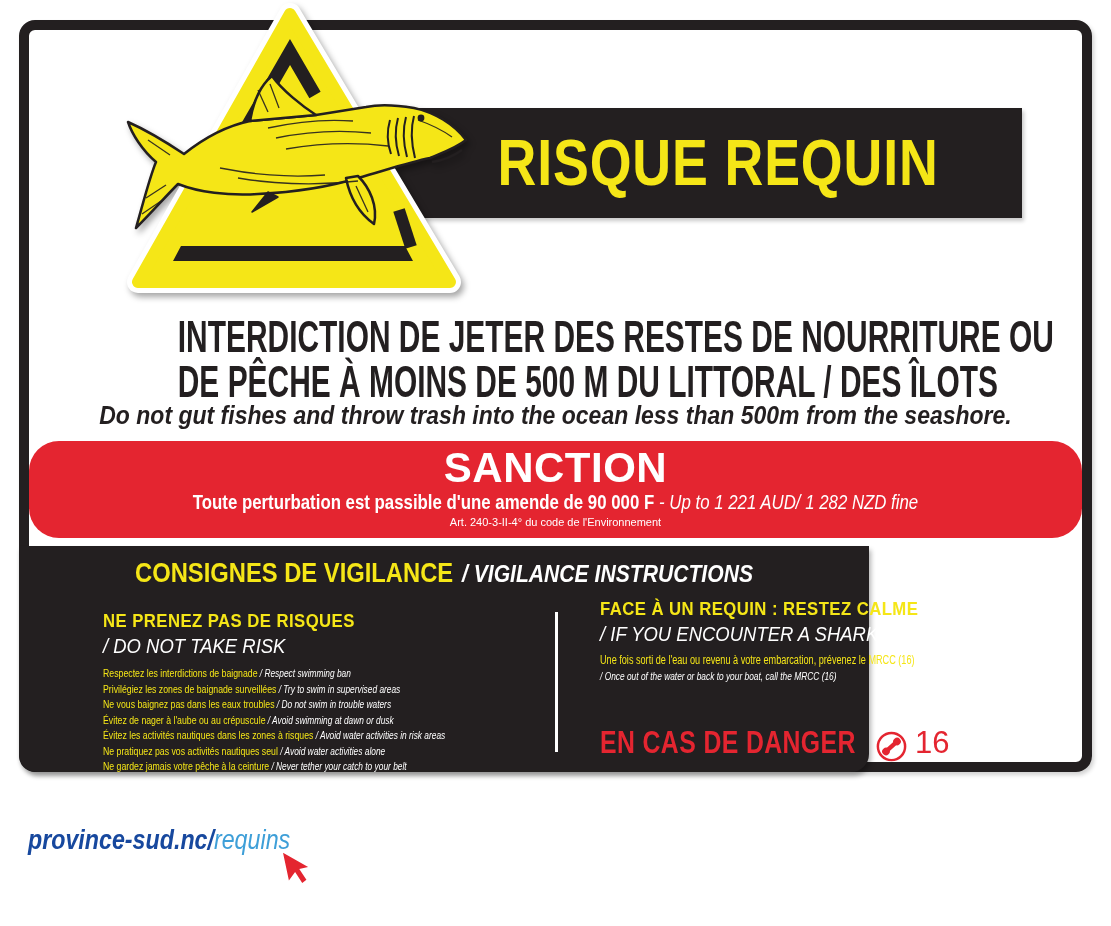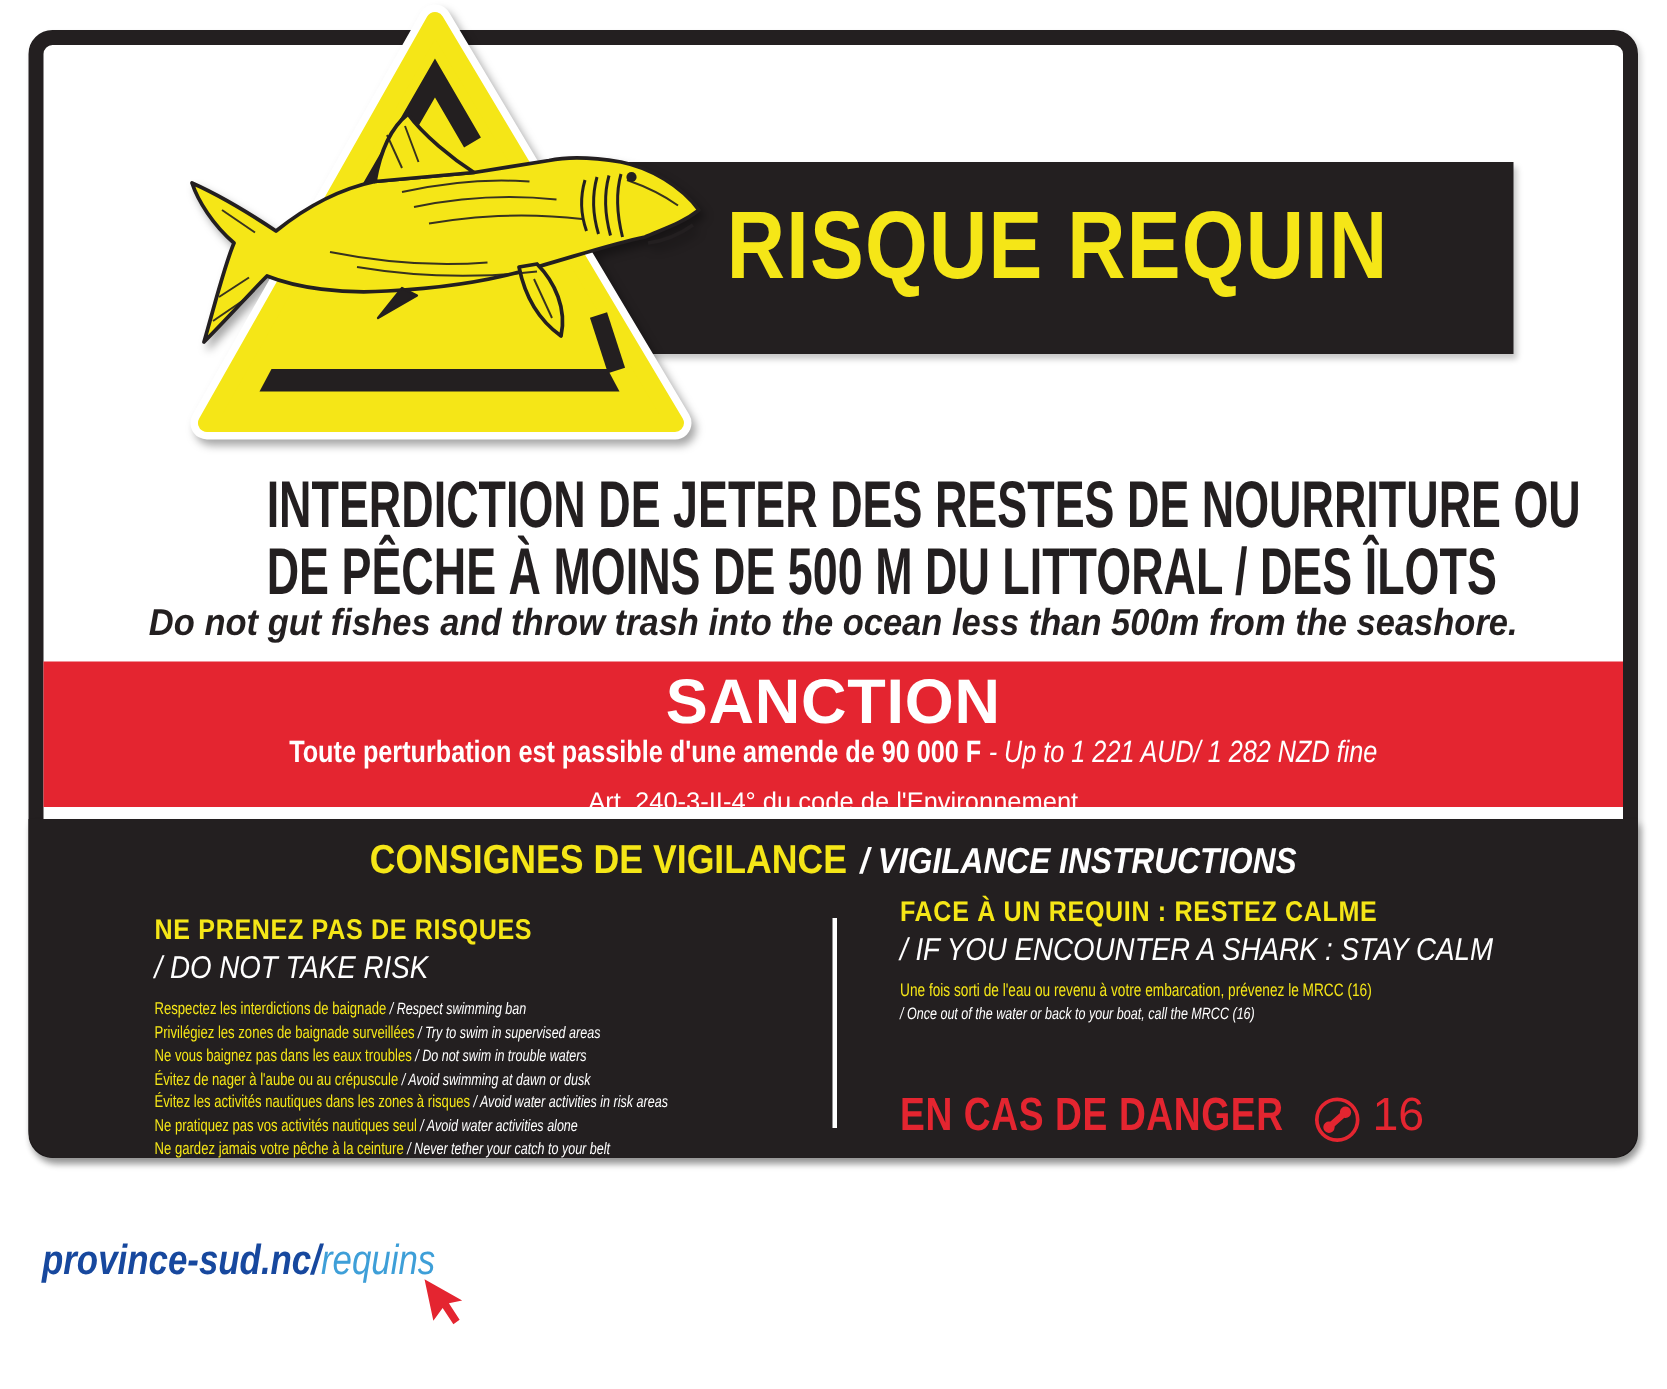--- a/index.html
+++ b/index.html
@@ -1,48 +1,48 @@
 <!DOCTYPE html>
 <html><head>
 <meta charset="utf-8">
 <style>
   html,body{margin:0;padding:0;background:#ffffff;}
   .sign{position:relative;width:1111px;height:926px;background:#ffffff;overflow:hidden;
         font-family:"Liberation Sans",sans-serif;}
   .frame{position:absolute;left:19px;top:20px;width:1073px;height:752px;box-sizing:border-box;
          border:10px solid #231F20;border-radius:16px;box-shadow:2px 3px 4px rgba(0,0,0,.18);}
   
-  .band{position:absolute;left:376px;top:108px;width:633px;height:128px;background:#231F20;
+  .band{position:absolute;left:389px;top:108px;width:633px;height:110px;background:#231F20;
         box-shadow:2px 3px 4px rgba(0,0,0,.22);z-index:2;}
   .band .t{width:100%;height:110px;line-height:110px;text-align:center;padding-left:30px;box-sizing:border-box;
            color:#F5E617;font-size:64px;font-weight:700;white-space:nowrap;
            transform:scaleX(.84);transform-origin:50% 50%;letter-spacing:1px;}
   .triangle-svg{position:absolute;left:118px;top:0px;z-index:3;
                 filter:drop-shadow(3px 4px 3px rgba(0,0,0,.35));}
   .caution{position:absolute;left:475px;top:238px;z-index:2;}
   .caution span{display:inline-block;font-size:52px;font-weight:700;font-style:italic;color:#231F20;
                 white-space:nowrap;transform:scaleX(.74);transform-origin:0 50%;letter-spacing:1px;}
   
   .ban-line{position:absolute;left:0;width:1111px;text-align:center;font-weight:700;font-size:44px;
             color:#231F20;white-space:nowrap;transform:scaleX(.68);transform-origin:50% 50%;}
   .ban-1{top:312px;} .ban-2{top:357px;}
   .ban-en{position:absolute;left:0;top:401px;width:1111px;text-align:center;font-size:25px;
           font-weight:700;font-style:italic;color:#231F20;white-space:nowrap;
           transform:scaleX(.92);transform-origin:50% 50%;}
   
   .sanction{position:absolute;left:29px;top:441px;width:1053px;height:97px;background:#E42530;
-            color:#fff;text-align:center;z-index:1;}
+            color:#fff;text-align:center;z-index:1;border-radius:30px;}
   .sanction .title{margin-top:5px;font-size:42px;font-weight:700;line-height:44px;letter-spacing:.5px;}
   .sanction .fine{font-size:20.5px;line-height:23px;white-space:nowrap;
                   transform:scaleX(.82);transform-origin:50% 50%;}
   .sanction .fine .b{font-weight:700;}
   .sanction .fine .l{font-style:italic;margin-left:6px;font-weight:400;}
-  .sanction .article{margin-top:14px;font-size:17px;line-height:15px;}
-  
-  .panel{position:absolute;left:19px;top:546px;width:1073px;height:226px;background:#231F20;
+  .sanction .article{margin-top:2px;font-size:11px;line-height:15px;}
+  
+  .panel{position:absolute;left:19px;top:546px;width:850px;height:226px;background:#231F20;
          border-radius:0 0 18px 18px;z-index:1;box-shadow:2px 4px 5px rgba(0,0,0,.3);}
   .panel-title{position:absolute;top:12px;left:0;width:100%;display:flex;justify-content:center;
                align-items:baseline;gap:10px;white-space:nowrap;transform:scaleX(.88);
                transform-origin:50% 50%;}
   .panel-title .fr{color:#F5E617;font-weight:700;font-size:27px;}
   .panel-title .en{color:#ffffff;font-style:italic;font-weight:700;font-size:24px;}
   .colL{position:absolute;left:84px;top:64px;width:455px;}
   .colR{position:absolute;left:581px;top:52px;width:485px;}
   .h-fr{color:#F5E617;font-weight:700;font-size:19px;white-space:nowrap;
         transform:scaleX(.88);transform-origin:0 50%;letter-spacing:.5px;}

